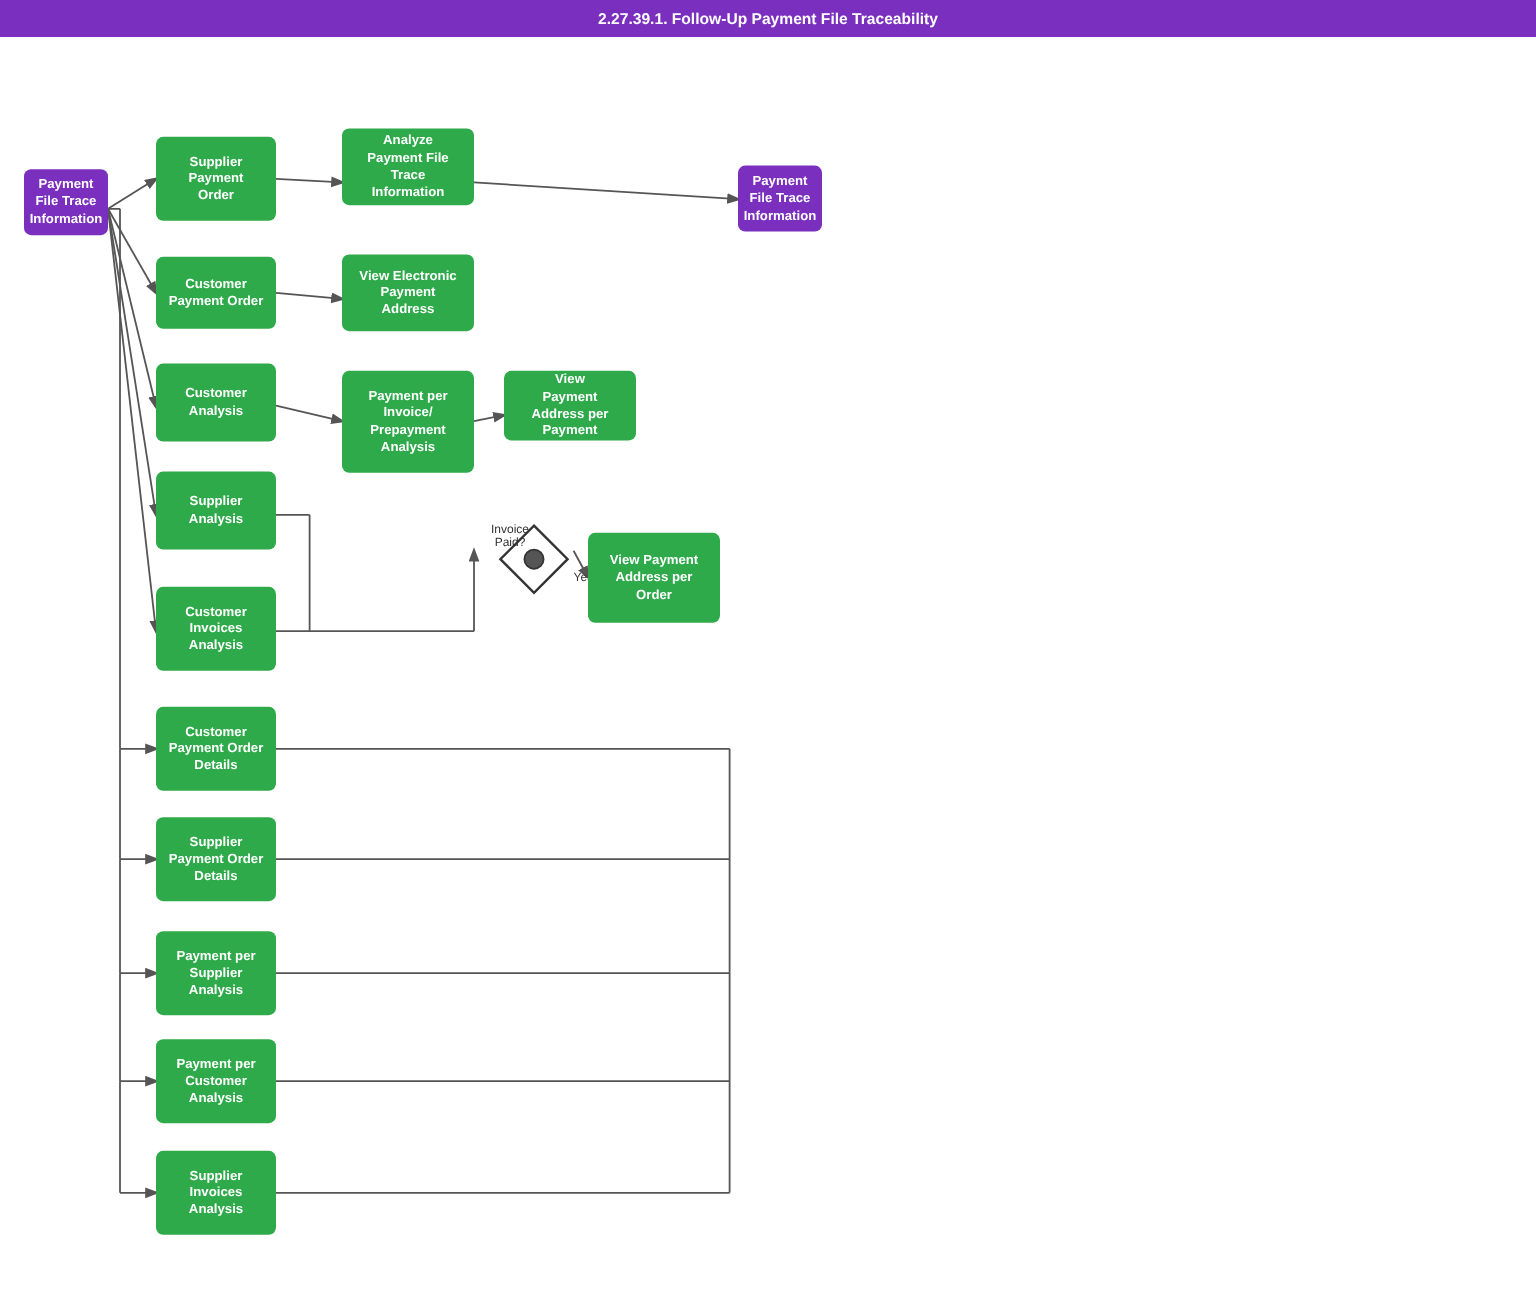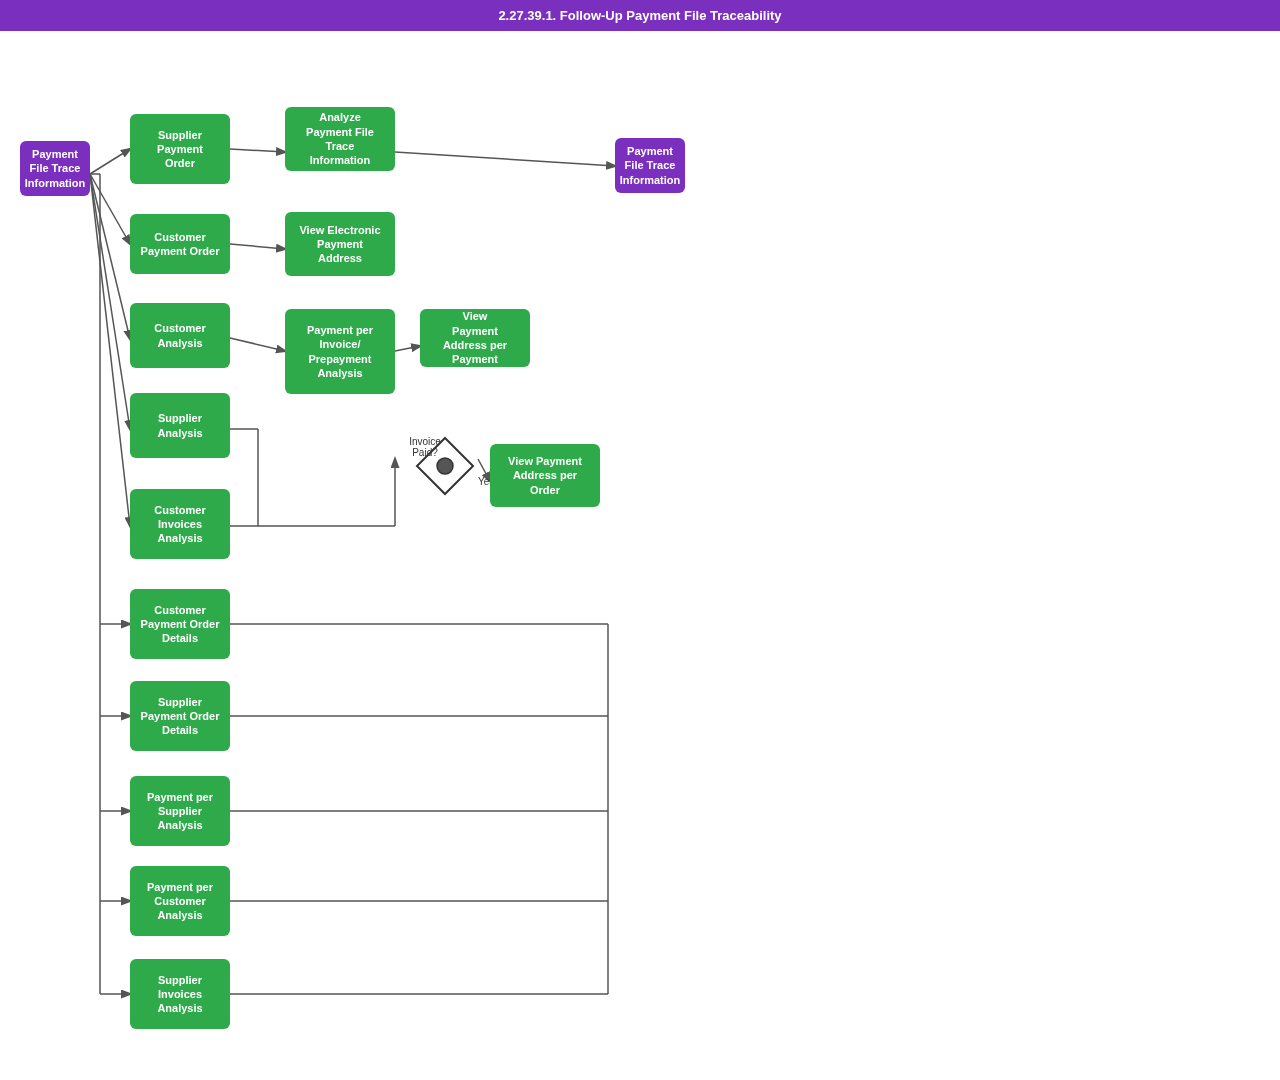--- a/index.html
+++ b/index.html
@@ -203,21 +203,21 @@
   </div>
 
   <div class="diamond-label" style="left:395px; top:393px; width:60px;margin-top:12px;">
     <span>Invoice<br>Paid?</span>
   </div>
 
   <div class="yes-label" style="left:478px; top:445px;">
     <span>Yes</span>
   </div>
 
-  <div class="node node-green" style="left:490px; top:413px; width:110px; height:63px;">
+  <div class="node node-green" style="left:490px; top:413px; width:110px; height:75px;">
     <span>View Payment<br>Address per<br>Order</span>
   </div>
 
   <div class="node node-purple" style="left:615px; top:107px; width:70px; height:55px;">
     <span>Payment<br>File Trace<br>Information</span>
   </div>
 
 </div>
 
 </body></html>

